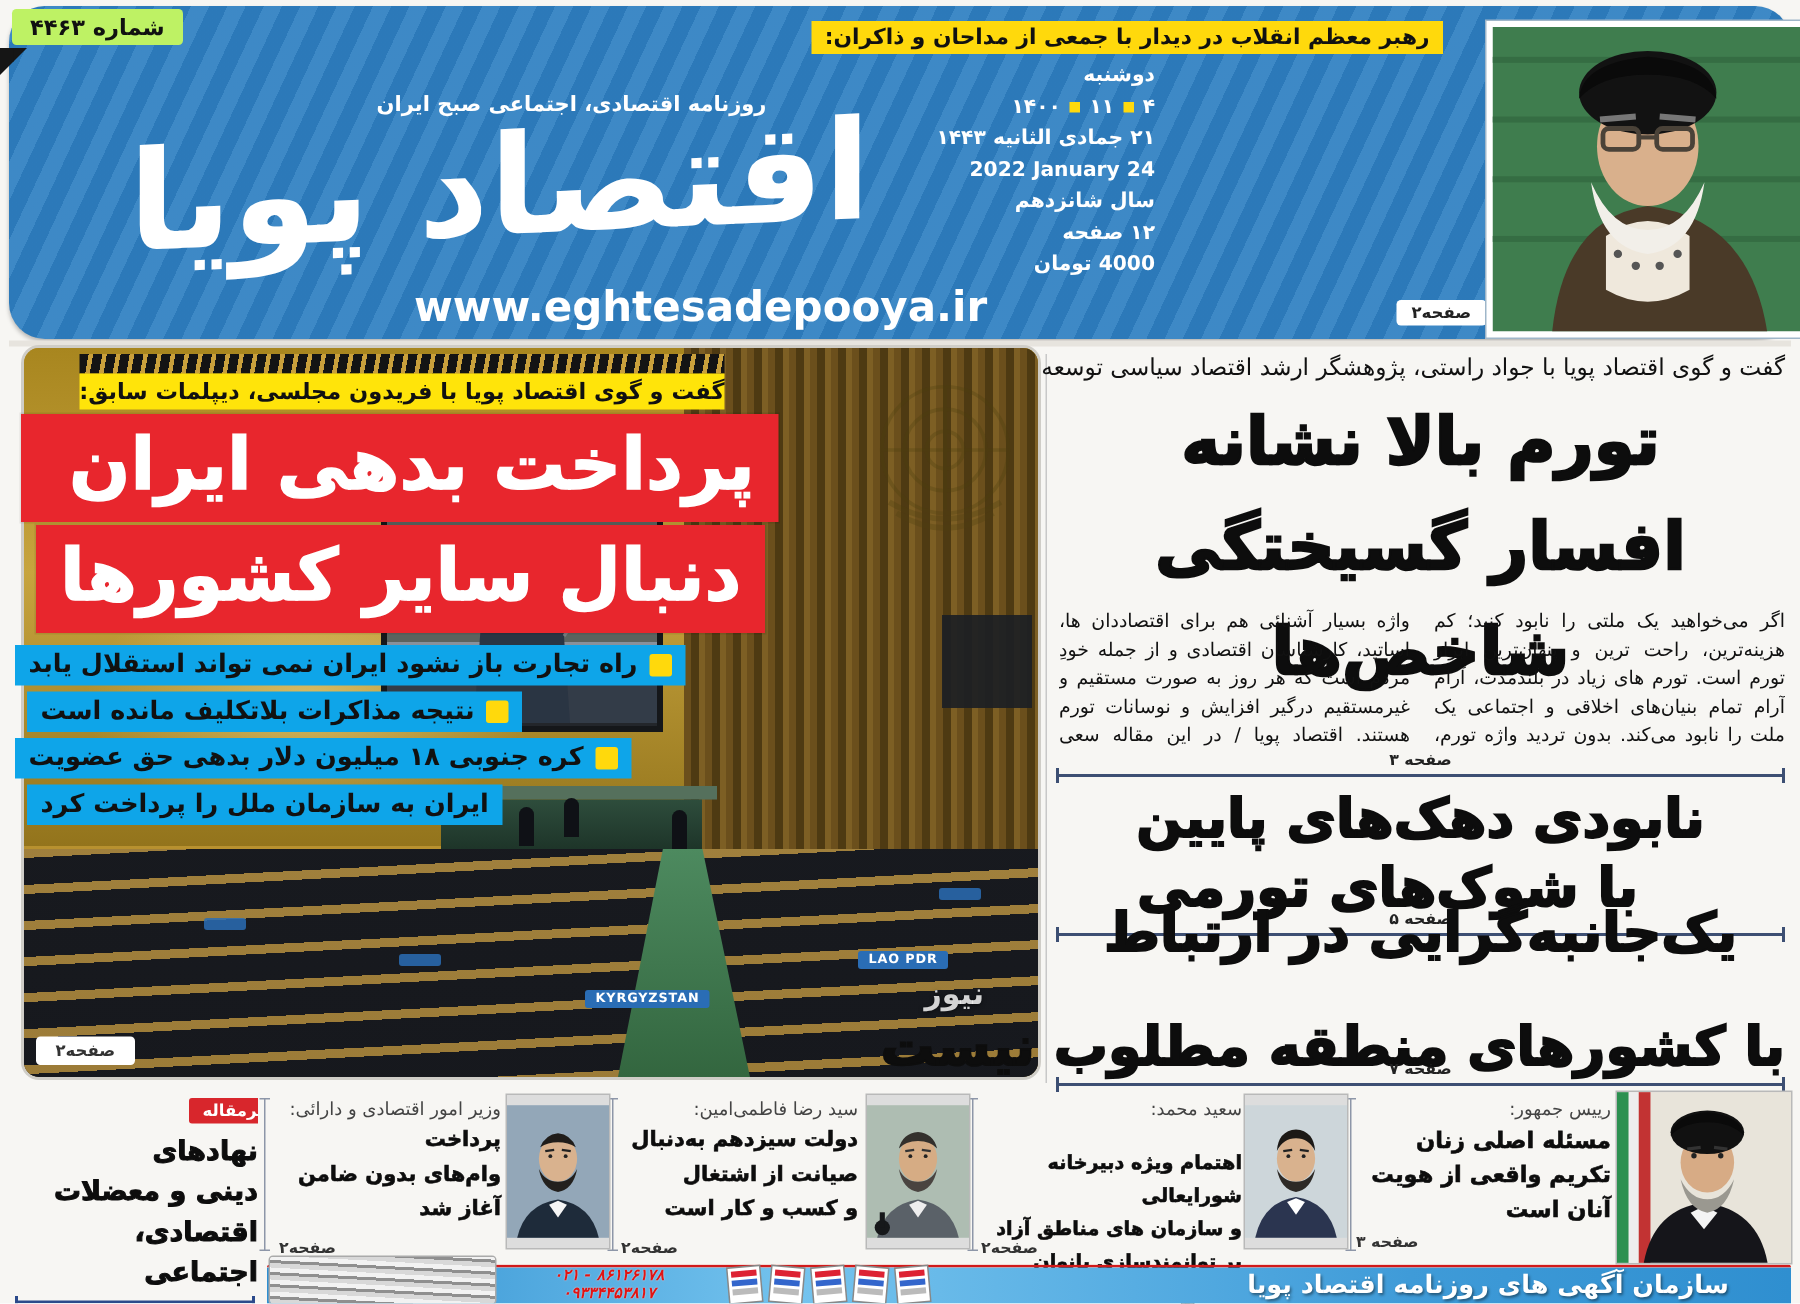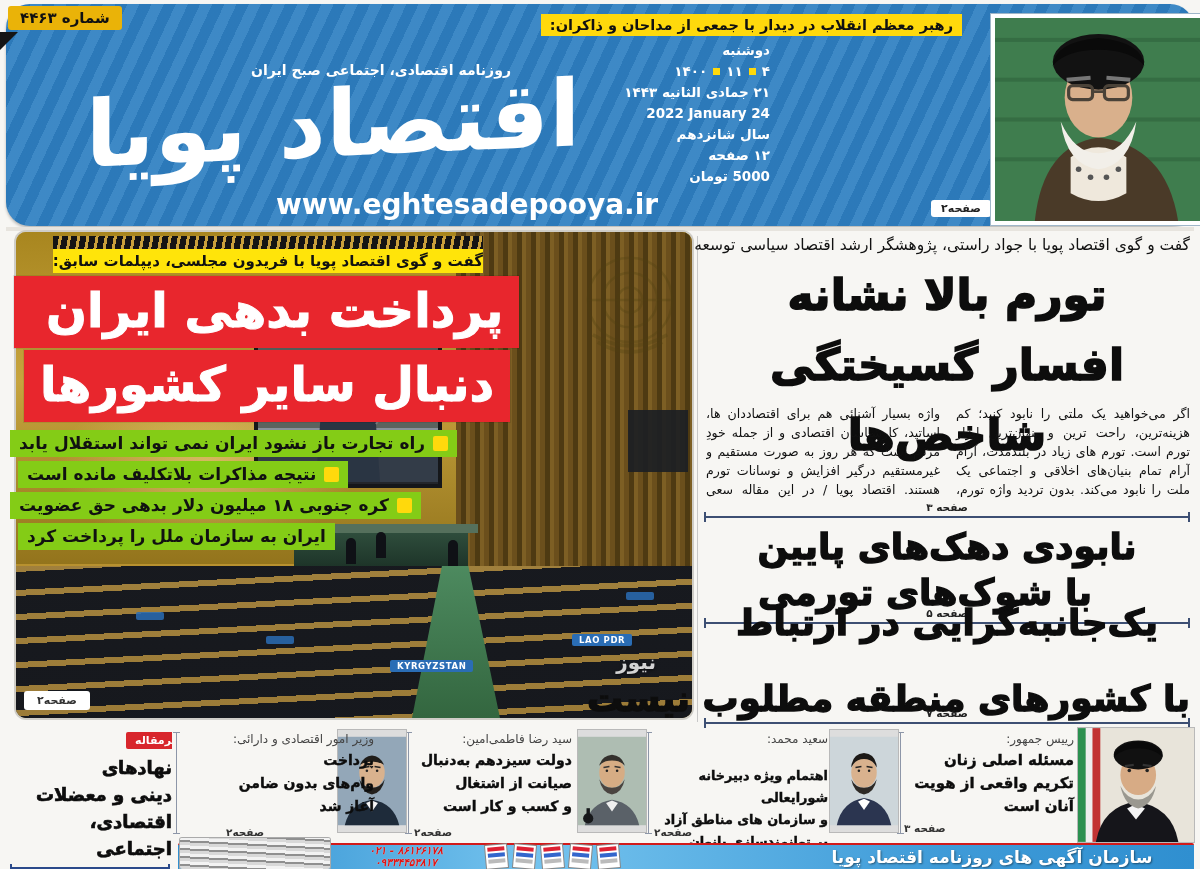--- a/index.html
+++ b/index.html
@@ -6,21 +6,21 @@
   #page{position:relative;width:1200px;height:869px;background:#f7f6f3;overflow:hidden;
         font-family:"DejaVu Sans",sans-serif;direction:rtl;}
   .abs{position:absolute;}
   svg{display:block;}
 
   
   #masthead{left:6px;top:4px;width:1188px;height:222px;border-radius:24px;
     background:#2f80c2;
     background-image:repeating-linear-gradient(115deg,rgba(255,255,255,.07) 0 11px,rgba(8,40,80,.08) 11px 22px);
     box-shadow:0 2px 3px rgba(0,0,0,.25);}
-  #issue-badge{left:8px;top:6px;background:#eab308;color:#111;font-weight:bold;font-size:15px;
+  #issue-badge{left:8px;top:6px;background:#bef264;color:#111;font-weight:bold;font-size:15px;
     padding:3px 12px;border-radius:3px;z-index:4;}
   #issue-pointer{left:0px;top:32px;width:0;height:0;border:9px solid transparent;border-top-color:#151515;
     border-left-color:#151515;z-index:3;}
   #logo{left:12px;top:62px;width:630px;height:120px;color:#fff;font-size:92px;font-weight:bold;
     text-align:center;line-height:118px;letter-spacing:-3px;transform:skewY(-2.5deg);white-space:nowrap;}
   #tagline{left:240px;top:58px;width:270px;color:#fff;font-size:14px;font-weight:bold;text-align:center;z-index:2;}
   #site-url{left:270px;top:184px;width:370px;color:#fff;font-size:28px;font-weight:bold;text-align:center;direction:ltr;}
   #date-block{left:600px;top:36px;width:164px;color:#fff;font-size:13.5px;font-weight:bold;
     text-align:right;line-height:21px;}
   .date-row{display:flex;justify-content:flex-start;align-items:center;gap:6px;height:21px;}
@@ -65,21 +65,21 @@
   .watermark{right:36px;bottom:44px;color:rgba(255,255,255,.82);font-size:20px;font-weight:bold;
     text-shadow:0 1px 3px rgba(0,0,0,.55);}
   #stripe-bar{left:53px;top:236px;width:430px;height:13px;
     background:repeating-linear-gradient(100deg,#141414 0 6px,#c9a03c 6px 9px);}
   #main-kicker{left:53px;top:249px;width:430px;background:#ffe40a;color:#111;font-size:15px;
     font-weight:bold;text-align:center;padding:3px 0;white-space:nowrap;}
   .red-h{background:#e8262d;color:#fff;font-weight:bold;font-size:48px;line-height:60px;
     padding:4px 16px 8px 16px;-webkit-text-stroke:1px #fff;white-space:nowrap;box-shadow:0 0 0 1px rgba(0,0,0,.08);}
   #main-h1{left:14px;top:276px;padding-left:32px;}
   #main-h2{left:24px;top:350px;}
-  .bullet-row{position:absolute;background:#84cc16;font-size:17px;font-weight:bold;color:#111;
+  .bullet-row{position:absolute;background:#0ea5e9;font-size:17px;font-weight:bold;color:#111;
     height:27px;line-height:27px;padding:0 9px;display:inline-flex;align-items:center;gap:8px;white-space:nowrap;}
   .bsq{width:15px;height:15px;background:#ffd90c;border-radius:2px;flex:none;}
 
   
   #vdiv-main{left:697px;top:236px;width:1px;height:486px;background:#c8c8c8;}
   #art1-kicker{left:704px;top:236px;width:486px;text-align:right;font-size:15.5px;color:#111;white-space:nowrap;}
   #art1-h{left:704px;top:260px;width:486px;text-align:center;font-size:44px;font-weight:bold;color:#0d0d0d;
     line-height:70px;-webkit-text-stroke:1.6px #0d0d0d;}
   #art1-body{left:706px;top:404px;width:484px;height:102px;columns:2;column-gap:16px;
     font-size:12.6px;line-height:19px;text-align:justify;color:#111;overflow:hidden;}
@@ -100,21 +100,21 @@
   .sbox-ref{position:absolute;font-size:10.5px;color:#333;font-weight:bold;}
   .pframe{position:absolute;box-shadow:0 0 0 1px #b9b9b9;background:#ddd;overflow:hidden;}
   .pframe svg{width:100%;height:100%;}
 
   #sbox1-text{left:902px;top:732px;width:172px;height:108px;}
   #sbox1-text .sbox-lines{font-size:15px;line-height:23px;margin-top:3px;}
   #sbox2-text{left:652px;top:732px;width:176px;height:108px;}
   #sbox2-text .sbox-lines{font-size:12.8px;line-height:22px;margin-top:19px;letter-spacing:-.2px;}
   #sbox3-text{left:412px;top:732px;width:160px;height:108px;}
   #sbox3-text .sbox-lines{font-size:14px;line-height:23px;margin-top:3px;}
-  #sbox4-text{left:184px;top:732px;width:150px;height:108px;margin-left:40px;}
+  #sbox4-text{left:184px;top:732px;width:150px;height:108px;}
   #sbox4-text .sbox-lines{font-size:14px;line-height:23px;margin-top:3px;}
 
   
   #editorial{left:8px;top:728px;width:164px;height:141px;overflow:hidden;}
   #ed-badge{position:absolute;top:4px;left:118px;background:#d8262c;color:#fff;font-size:11px;
     font-weight:bold;padding:2px 9px;border-radius:2px;}
   #ed-title{margin-top:26px;text-align:right;font-size:18px;line-height:27px;font-weight:bold;
     color:#0d0d0d;-webkit-text-stroke:.7px #0d0d0d;padding-left:4px;}
   #ed-rule{position:relative;height:2px;background:#2b4a8b;margin:5px 2px 4px 2px;}
   #ed-rule::before,#ed-rule::after{content:'';position:absolute;top:-3px;width:2px;height:8px;background:#2b4a8b;}
@@ -159,21 +159,21 @@
         <span>۴</span>
         <span class="sq"></span>
         <span>۱۱</span>
         <span class="sq"></span>
         <span>۱۴۰۰</span>
       </div>
       <div>۲۱ جمادی الثانیه ۱۴۴۳</div>
       <div class="latin">2022 January 24</div>
       <div>سال شانزدهم</div>
       <div>۱۲ صفحه</div>
-      <div>5000 تومان</div>
+      <div>4000 تومان</div>
     </div>
 
     <div id="lead-kicker" class="abs">رهبر معظم انقلاب در دیدار با جمعی از مداحان و ذاکران:</div>
     <div id="lead-page-badge" class="abs">صفحه۲</div>
 
     <div id="lead-photo" class="abs">
       <svg viewBox="0 0 104 102">
         <rect width="104" height="102" fill="#3f7d4e"></rect>
         <rect width="104" height="102" fill="url(#)" opacity="0"></rect>
         <rect y="10" width="104" height="2" fill="#356d43"></rect>

